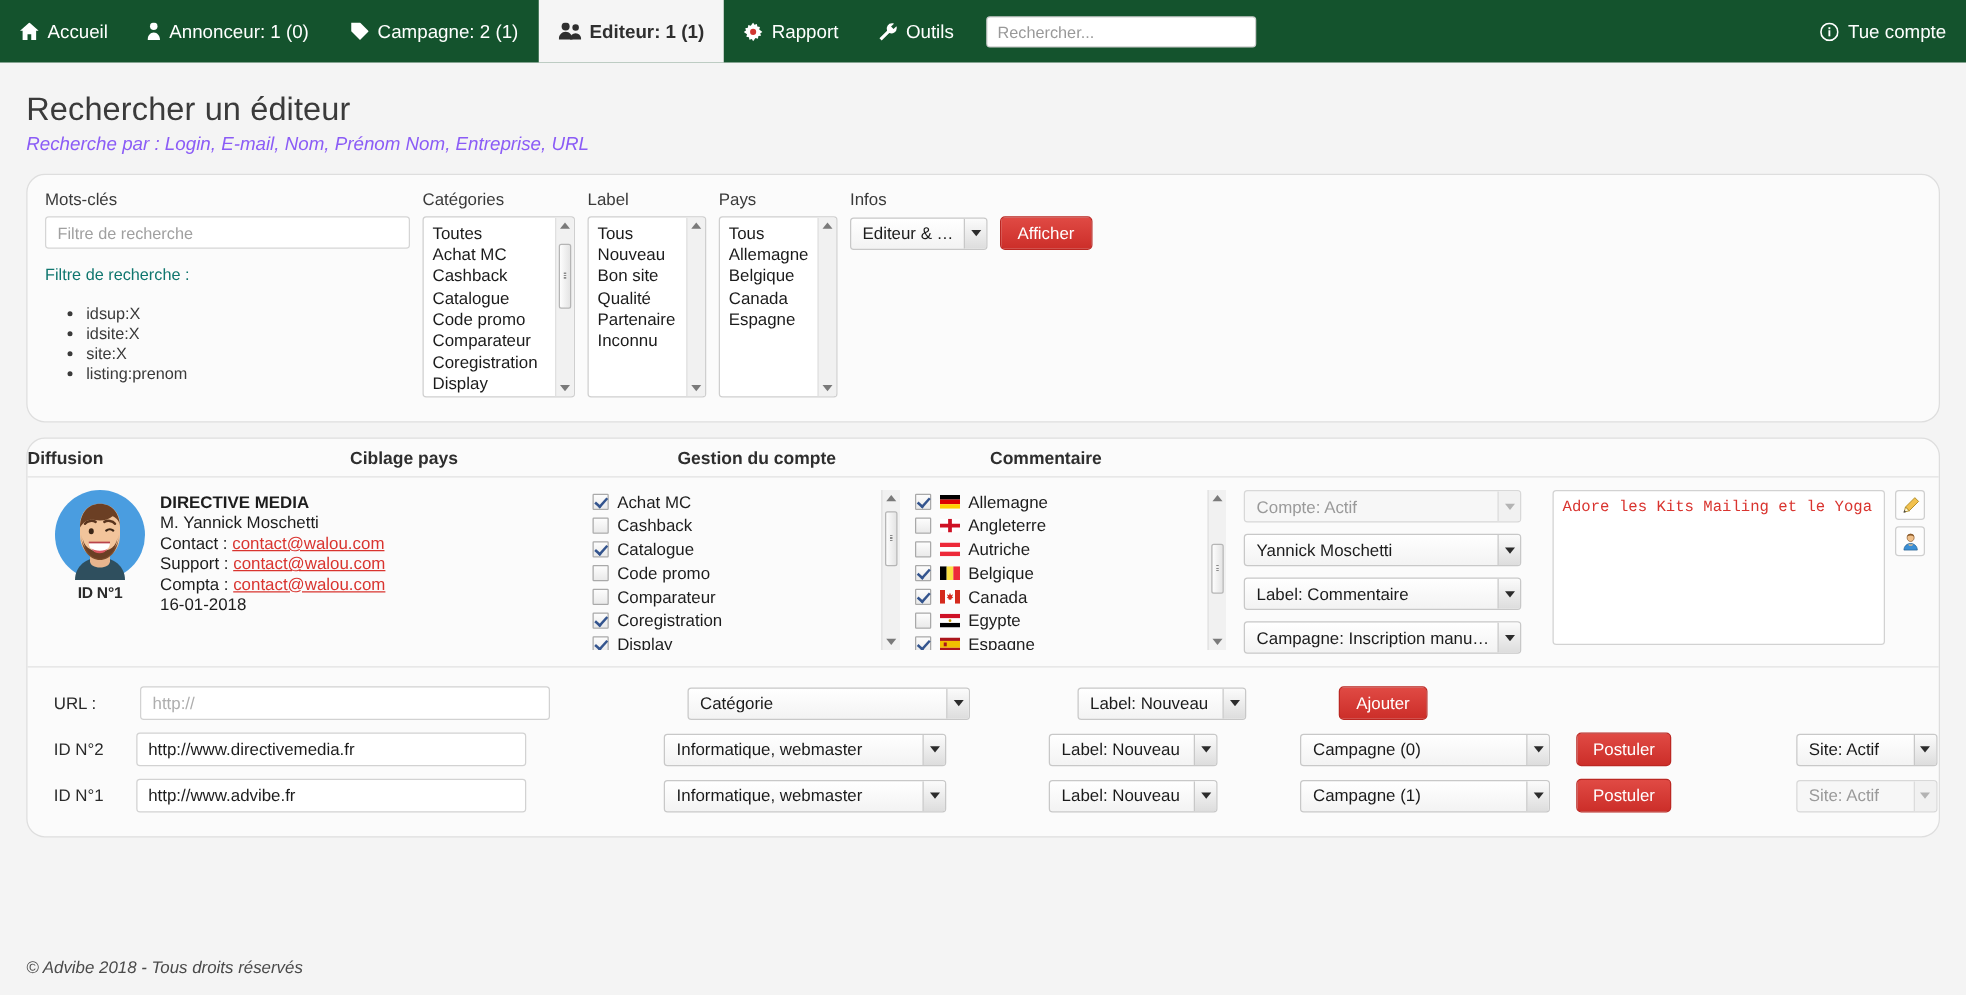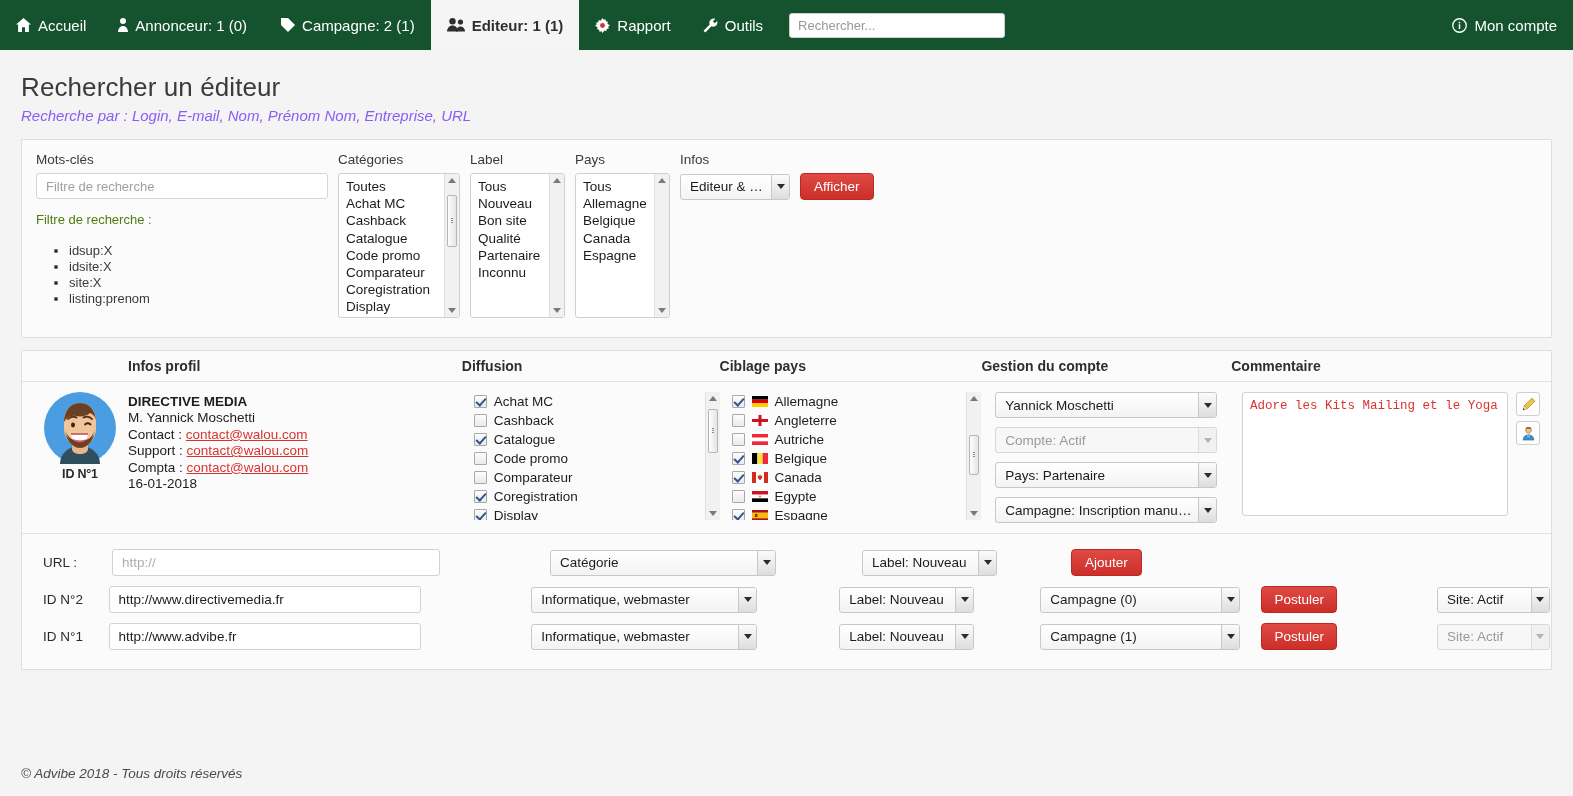--- a/index.html
+++ b/index.html
@@ -70,21 +70,21 @@
     font-size: 15px;
     font-style: italic;
     color: #8b5cf6;
     margin: 4px 0 0 0;
   }
 
   
   .panel {
     background: #fbfbfb;
     border: 1px solid #dedede;
-    border-radius: 1px;
+    border-radius: 15px;
     margin-top: 15px;
   }
 
   .filters {
     display: flex;
     padding: 12px 14px 14px 14px;
     gap: 0;
     align-items: flex-start;
   }
   .fgroup { margin-right: 10px; }
@@ -100,21 +100,21 @@
     height: 26px;
     border: 1px solid #d5d5d5;
     border-radius: 3px;
     background: #fff;
     padding: 0 9px;
     font-size: 13px;
     font-family: "Liberation Sans", sans-serif;
     color: #333;
   }
   .txtinput::placeholder { color: #a0a0a0; }
-  .hinttitle { margin: 13px 0 1px 0; font-size: 13px; color: #4d7c0f; }
+  .hinttitle { margin: 13px 0 1px 0; font-size: 13px; color: #0f766e; }
   .hintlist { margin: 16px; padding-left: 17px; font-size: 13px; color: #3a3a3a; line-height: 16px; }
   .hintlist li { margin: 0; }
 
   
   .listbox {
     border: 1px solid #cfcfcf;
     border-radius: 3px;
     background: #fff;
     height: 145px;
     position: relative;
@@ -399,21 +399,21 @@
 
   <div class="nav-right">
     <div class="nav-item">
       <span class="ico">
         <svg width="15" height="15" viewBox="0 0 16 16">
             <circle cx="8" cy="8" r="7.2" fill="none" stroke="#fff" stroke-width="1.4"></circle>
             <rect x="7.2" y="6.6" width="1.6" height="5.2" fill="#fff"></rect>
             <rect x="7.2" y="4" width="1.6" height="1.7" fill="#fff"></rect>
           </svg>
       </span>
-      <span>Mon compte</span>
+      <span>Tue compte</span>
     </div>
   </div>
 </div>
 
 <div class="page-wrap">
 
   <h1 class="page-title">Rechercher un éditeur</h1>
   <div class="page-sub">Recherche par : Login, E-mail, Nom, Prénom Nom, Entreprise, URL</div>
 
   <div class="panel">
@@ -505,21 +505,20 @@
           <button class="btn">Afficher</button>
         </div>
       </div>
 
     </div>
   </div>
 
   <div class="panel results">
 
     <div class="res-head">
-      <div class="h profil col-profil">Infos profil</div>
       <div class="h col-diff">Diffusion</div>
       <div class="h col-cible">Ciblage pays</div>
       <div class="h col-gest">Gestion du compte</div>
       <div class="h col-comm">Commentaire</div>
     </div>
 
     <div class="res-body">
 
       <div class="profilcell">
         <div class="avatarbox">
@@ -673,38 +672,38 @@
             <div class="track">
               <div class="thumb" style="top:30px;height:40px;"></div>
             </div>
             <div class="arr dn"></div>
           </div>
         </div>
       </div>
 
       <div class="gestcell">
         <div class="selectwrap">
-          <div class="sel">
-            <span class="val">Yannick Moschetti</span>
-            <span class="caret">
-                <i></i>
-              </span>
-          </div>
-        </div>
-        <div class="selectwrap">
           <div class="sel disabled">
             <span class="val">Compte: Actif</span>
             <span class="caret">
                 <i></i>
               </span>
           </div>
         </div>
         <div class="selectwrap">
           <div class="sel">
-            <span class="val">Pays: Partenaire</span>
+            <span class="val">Yannick Moschetti</span>
+            <span class="caret">
+                <i></i>
+              </span>
+          </div>
+        </div>
+        <div class="selectwrap">
+          <div class="sel">
+            <span class="val">Label: Commentaire</span>
             <span class="caret">
                 <i></i>
               </span>
           </div>
         </div>
         <div class="selectwrap">
           <div class="sel">
             <span class="val">Campagne: Inscription manuelle</span>
             <span class="caret">
                 <i></i>

